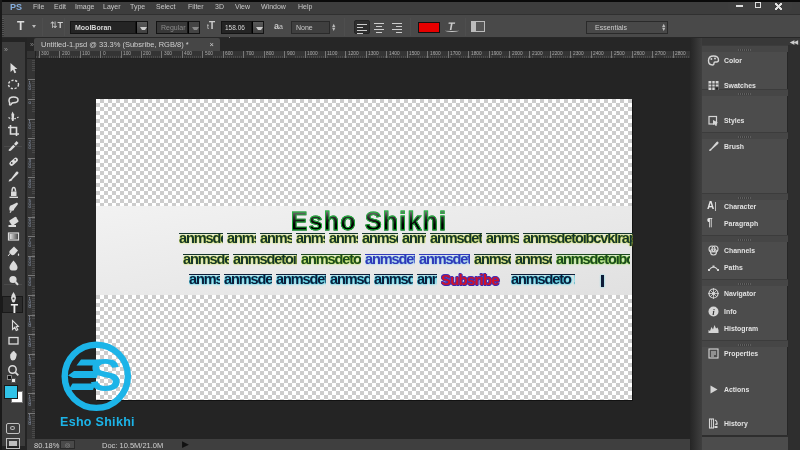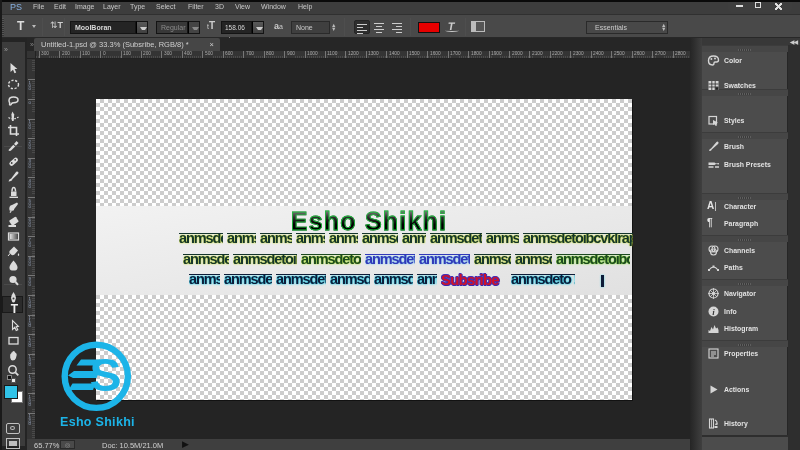--- a/index.html
+++ b/index.html
@@ -1,19 +1,19 @@
 <!DOCTYPE html>
 <html><head><meta charset="utf-8">
 <style>
 *{margin:0;padding:0;box-sizing:border-box}
 html,body{width:800px;height:450px;overflow:hidden;background:#242424;font-family:"Liberation Sans",sans-serif}
 .abs{position:absolute}
 #menubar{left:0;top:0;width:800px;height:14px;background:#3d3d3d;color:#c8c8c8;font-size:7px}
 #menubar .mi{position:absolute;top:3px}
-#pslogo{position:absolute;left:10px;top:2px;color:#85aede;font-weight:normal;font-size:9px;letter-spacing:0px}
+#pslogo{position:absolute;left:10px;top:2px;color:#85aede;font-weight:bold;font-size:9px;letter-spacing:0px}
 #winbtns{position:absolute;right:8px;top:0;width:64px;height:12px;background:#3e3e3e;border-radius:0 0 3px 3px}
 #optbar{left:0;top:14px;width:800px;height:24px;background:#494949;border-top:1px solid #303030;border-bottom:1px solid #282828}
 .field{position:absolute;background:#242424;border:1px solid #141414;color:#d8d8d8;font-size:7px;line-height:10px;padding-left:4px}
 .drop{position:absolute;background:linear-gradient(#5a5a5a,#3f3f3f);border:1px solid #141414;border-left:1px solid #000}
 .sep{position:absolute;top:3px;width:1px;height:18px;background:#333;border-right:1px solid #4e4e4e}
 #tabbar{left:27px;top:38px;width:663px;height:13px;background:#262626}
 #tab{position:absolute;left:7px;top:0;width:186px;height:13px;background:#464646;color:#cfcfcf;font-size:7.5px;line-height:13.5px;text-align:left;padding-left:7px;border-radius:2px 2px 0 0}
 #hruler{left:27px;top:51px;width:663px;height:8px;background:linear-gradient(#343434 0 5.5px,transparent 5.5px),repeating-linear-gradient(90deg,#343434 0 1.2px,#4a4a4a 1.2px 2.05px);border-bottom:1px solid #222;overflow:hidden}
 #vruler{left:27px;top:59px;width:9px;height:380px;background:linear-gradient(90deg,#343434 0 5.5px,transparent 5.5px),repeating-linear-gradient(#343434 0 1.2px,#4a4a4a 1.2px 2.05px);border-right:1px solid #222;overflow:hidden}
 #rcorner{left:27px;top:51px;width:9px;height:8px;background:#343434;border-right:1px solid #222;border-bottom:1px solid #222}
@@ -229,21 +229,21 @@
   <div id="work" class="abs">
     <div id="canvas">
       <div id="band"></div>
       <div style="position:absolute;left:5px;top:108px;width:536px;text-align:center;font-weight:bold;font-size:25px;letter-spacing:1.2px;background:linear-gradient(#9a9a9a 4%,#2e2e2e 36%,#000 60%);-webkit-background-clip:text;background-clip:text;color:transparent;-webkit-text-stroke:0.85px #1dbf3c;">Esho Shikhi</div>
 <div class="bl" style="left:83px;top:134px;width:470px;color:#14352c;text-shadow:0 0 2px #cde23c,0 0 1px #cde23c"><span class="bw" style="width:44px">anmsde</span><span class="bw" style="width:29px">anms</span><span class="bw" style="width:32px">anmsd</span><span class="bw" style="width:29px">anms</span><span class="bw" style="width:29px">anms</span><span class="bw" style="width:36px">anmsd</span><span class="bw" style="width:24px">anm</span><span class="bw" style="width:52px">anmsdeto</span><span class="bw" style="width:33px">anmsd</span><span class="bw" style="width:110px">anmsdetoibcvklrap</span></div>
 <div class="bl" style="left:87px;top:155px;width:460px"><span class="bw" style="width:46px;color:#14352c;text-shadow:0 0 2px #cde23c,0 0 1px #cde23c">anmsdet</span><span class="bw" style="width:64px;color:#14352c;text-shadow:0 0 2px #cde23c,0 0 1px #cde23c">anmsdetoib</span><span class="bw" style="width:60px;color:#1c4a20;text-shadow:0 0 2px #b8e836,0 0 1px #b8e836">anmsdetoi</span><span class="bw" style="width:50px;color:#3138b8;text-shadow:0 0 2px #7ec8f0,0 0 1px #7ec8f0">anmsdet</span><span class="bw" style="width:51px;color:#3138b8;text-shadow:0 0 2px #7ec8f0,0 0 1px #7ec8f0">anmsdet</span><span class="bw" style="width:37px;color:#14352c;text-shadow:0 0 2px #cde23c,0 0 1px #cde23c">anmsd</span><span class="bw" style="width:37px;color:#14352c;text-shadow:0 0 2px #cde23c,0 0 1px #cde23c">anmsd</span><span class="bw" style="width:74px;color:#1c4a20;text-shadow:0 0 2px #8fe43c,0 0 1px #8fe43c">anmsdetoibc</span></div>
 <div class="bl" style="left:93px;top:175px;width:460px;color:#0e1c38;text-shadow:0 0 2.5px #40d4ec,0 0 1.5px #40d4ec,0 0 1px #40d4ec"><span class="bw" style="width:31px">anms</span><span class="bw" style="width:48px">anmsdet</span><span class="bw" style="width:50px">anmsdet</span><span class="bw" style="width:40px">anmsde</span><span class="bw" style="width:39px">anmsde</span><span class="bw" style="width:20px">anm</span><span style="display:inline-block;width:66px;overflow:hidden;font-weight:bold;font-size:15px;letter-spacing:-0.8px;vertical-align:top;margin-top:-3px;color:#d01228;text-shadow:-1px 0 #4630b5,1px 0 #4630b5,0 -1px #4630b5,0 1.2px #3a28b0,-0.7px -0.7px #4630b5,0.7px 0.7px #3a28b0">Subsribe</span><span class="bw" style="width:64px;margin-left:4px">anmsdeto !</span><span style="display:inline-block;width:3px;height:12px;background:#0e1c38;margin-left:22px;box-shadow:0 0 2px #49d8ec"></span></div>
     </div>
   </div>
   <div id="statusbar" class="abs">
-      <span style="position:absolute;left:7px;top:2px">65.77%</span>
+      <span style="position:absolute;left:7px;top:2px">80.18%</span>
       <div style="position:absolute;left:33px;top:1px;width:15px;height:9px;background:#4a4a4a;border:1px solid #2a2a2a;color:#999;font-size:6px;text-align:center;line-height:8px">◎</div>
       <span style="position:absolute;left:75px;top:2px">Doc: 10.5M/21.0M</span>
       <span style="position:absolute;left:155px;top:0px;color:#111;font-size:9px">▶</span>
     </div>
   <div id="toolbar" class="abs">
       <div id="toolstrip">
         <div style="position:absolute;left:3px;top:4px;color:#999;font-size:7px">»</div>
 <div style="position:absolute;left:1px;top:254px;width:21px;height:17px;background:#2b2b2b;border:1px solid #1a1a1a"></div>
 <div style="position:absolute;left:3px;top:104px;width:18px;height:1px;background:#313131;border-bottom:1px solid #4a4a4a"></div>
 <div style="position:absolute;left:3px;top:242px;width:18px;height:1px;background:#313131;border-bottom:1px solid #4a4a4a"></div>
@@ -373,27 +373,20 @@
               <rect x="2" y="2.5" width="7.5" height="7.5" fill="none" stroke="#d5d5d5" stroke-width="1.2"></rect>
               <path d="M6 6 L11 8.5 L8.8 9.3 L10 11.5 L8.6 12 L7.6 9.8 L6 11 Z" fill="#d5d5d5"></path>
             </svg></span>
           <span class="lab">Styles</span>
         </div>
 <div class="ditem" style="top:93px">
           <span class="ico"><svg width="13" height="13" viewBox="0 0 13 13">
               <path d="M2 11 Q2.3 8.8 4 8.5 L9.5 2 Q10.6 1.2 11.3 2.1 Q12 3 11 3.9 L4.8 9.4 Q4.6 11 2 11 Z" fill="#d5d5d5"></path>
             </svg></span>
           <span class="lab">Brush</span>
-        </div>
-<div class="ditem" style="top:111px">
-          <span class="ico"><svg width="13" height="13" viewBox="0 0 13 13">
-              <path d="M1.5 4.5 h6 l1.5 1 3 -0.5 v1.5 l-3 -0.5 -1.5 1 h-6 Z" fill="#d5d5d5"></path>
-              <path d="M1.5 9 h5 M8 9 h4" stroke="#d5d5d5" stroke-width="1.4"></path>
-            </svg></span>
-          <span class="lab">Brush Presets</span>
         </div>
 <div class="ditem" style="top:153px">
           <span class="ico">
             <div style="font-weight:bold;font-size:10px;color:#e5e5e5">A<span style="font-weight:normal;font-size:9px">|</span></div>
           </span>
           <span class="lab">Character</span>
         </div>
 <div class="ditem" style="top:170px">
           <span class="ico">
             <div style="font-weight:bold;font-size:10px;color:#e5e5e5">¶</div>

